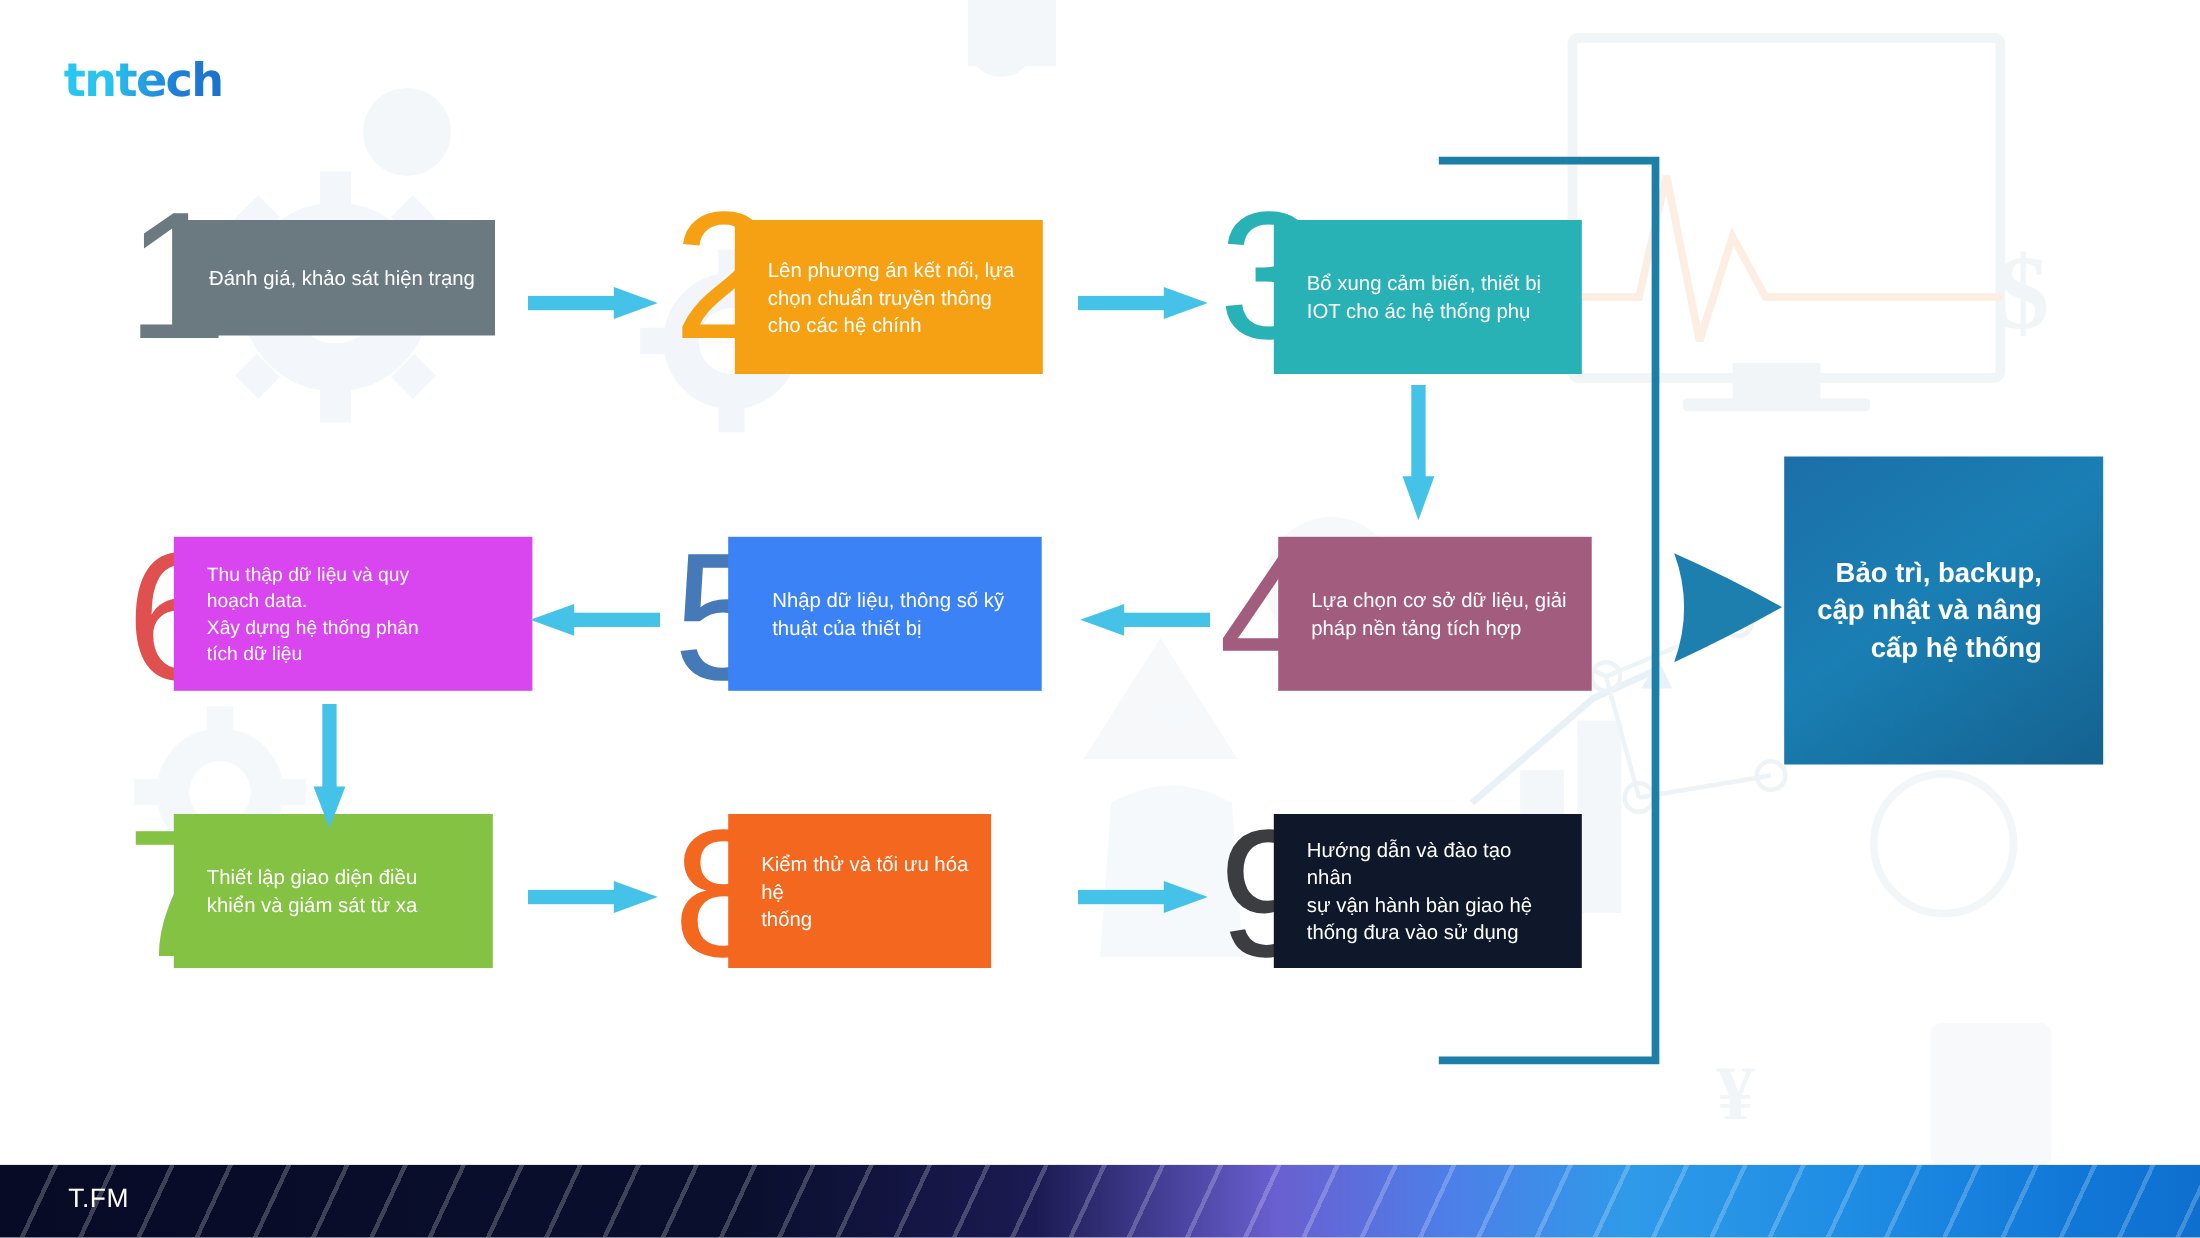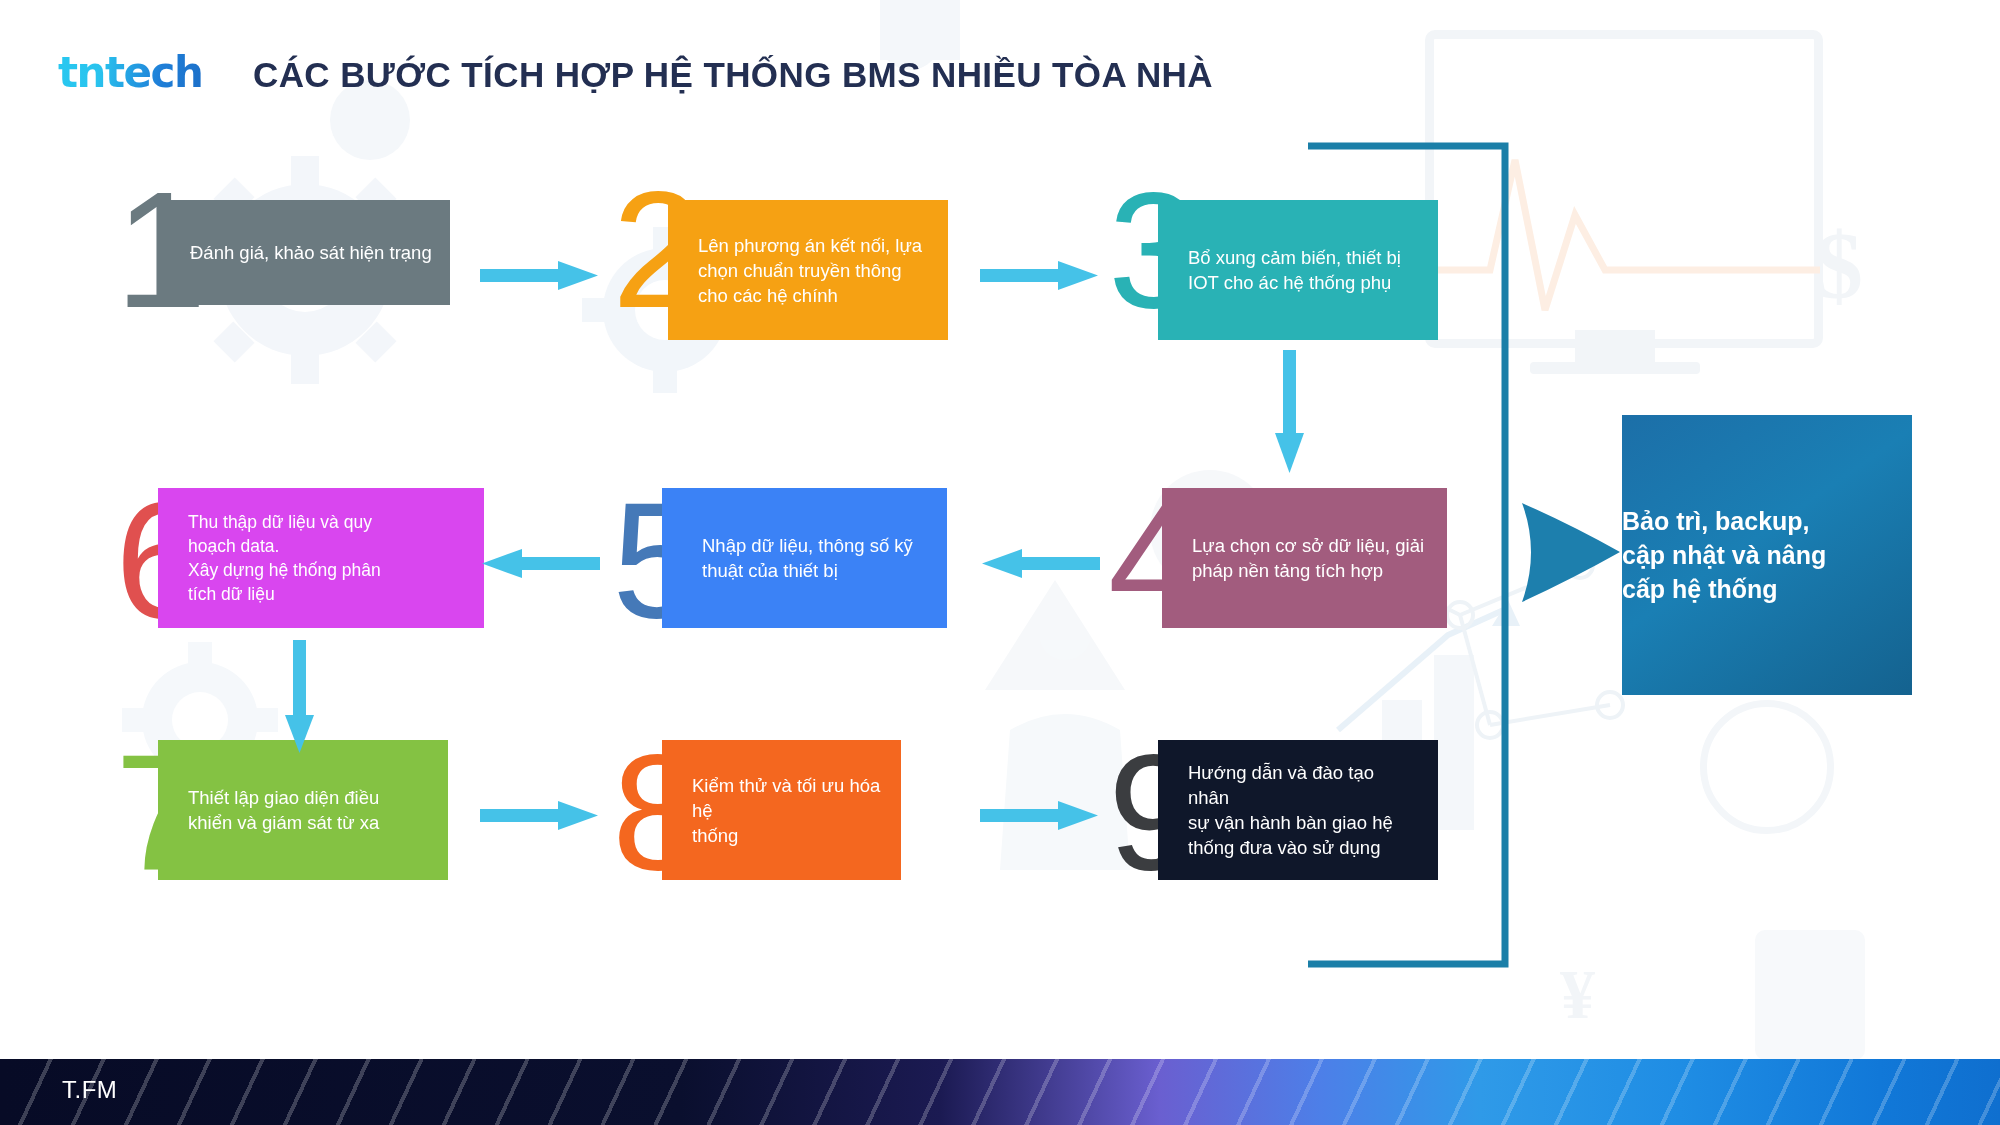--- a/index.html
+++ b/index.html
@@ -118,22 +118,23 @@
   
   .final-box {
     position: absolute;
     left: 1622px; top: 415px; width: 290px; height: 280px;
     background: linear-gradient(145deg, #1c6fa8 0%, #1a7fb4 45%, #14628f 100%);
     z-index: 4;
     display: flex; align-items: center;
   }
   .final-text {
     color: #fff; font-size: 25px; line-height: 34px; font-weight: 700;
-    padding-right: 16px; white-space: pre-line;
-    font-family: "Liberation Sans", sans-serif;
+    padding-left: 30px; padding-right: 16px; white-space: pre-line;
+    font-family: "Liberation Sans", sans-serif;
+    text-align: right;
   }
 
   
   .footer {
     position: absolute; left: 0; bottom: 0; width: 2000px; height: 66px;
     overflow: hidden;
     background: linear-gradient(90deg,
         #070b26 0%, #0a0f2e 34%, #1b1a52 47%,
         #6a5fd0 58%, #4d7fe8 66%, #2f9ae8 74%,
         #1f8de4 84%, #1178d8 94%, #0f6fcf 100%);
@@ -236,21 +237,20 @@
         <circle cx="120" cy="90" r="13"></circle>
       <circle cx="240" cy="40" r="13"></circle>
         <circle cx="150" cy="200" r="13"></circle>
       <circle cx="270" cy="180" r="13"></circle>
     </g>
   </svg>
 </div>
 
 <div class="header">
   <div class="logo">tntech</div>
-  <div class="page-title">CÁC BƯỚC TÍCH HỢP HỆ THỐNG BMS NHIỀU TÒA NHÀ</div>
 </div>
 
 <div class="step">
   <div class="step-num" style="left:115px; top:175px; color:#6b7a80;">1</div>
   <div class="step-box" style="left:160px; top:200px; width:290px; height:105px; background:#6b7a80;">
     <div class="step-text">Đánh giá, khảo sát hiện trạng</div>
   </div>
 </div>
 
 <div class="step">

